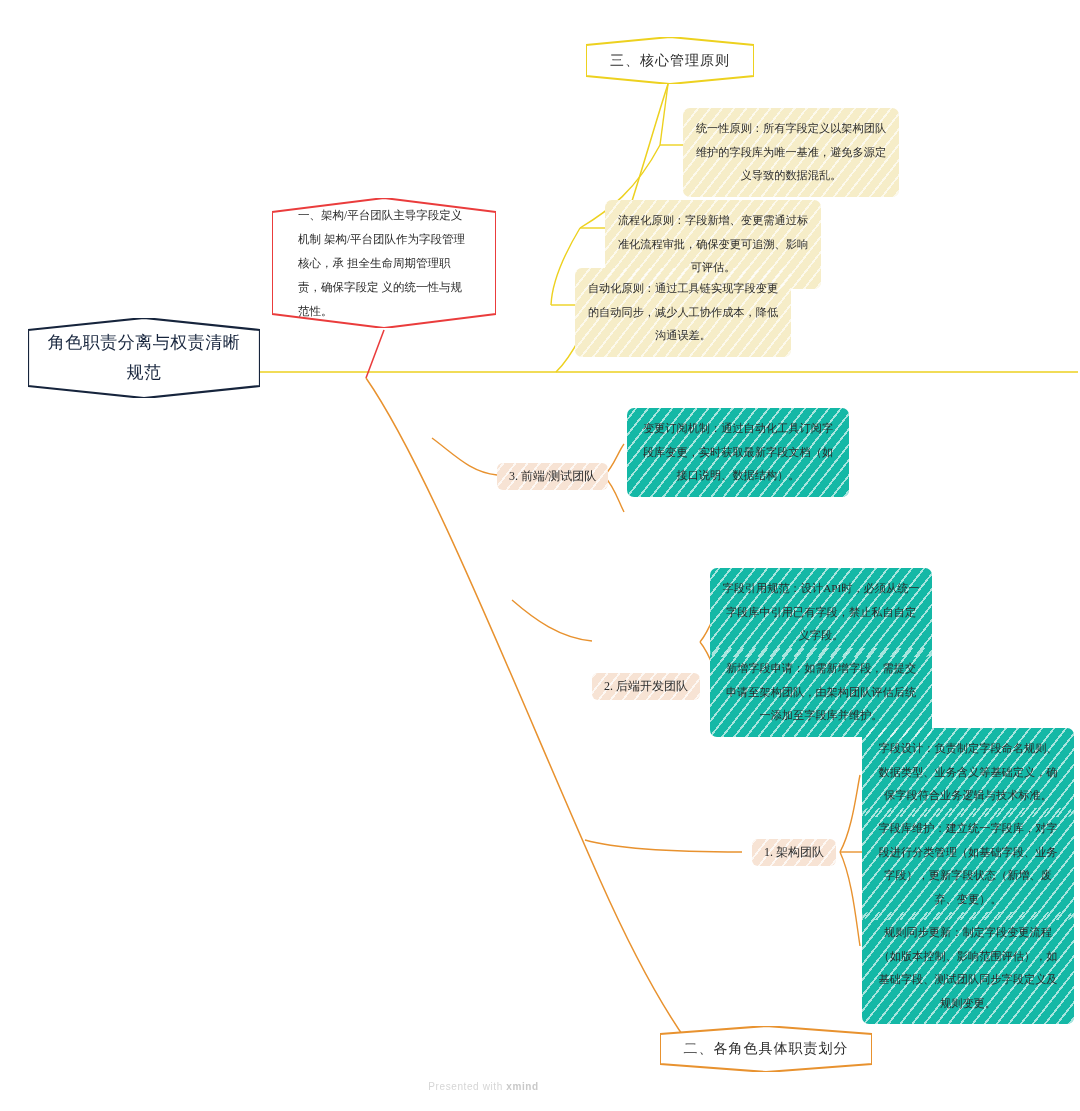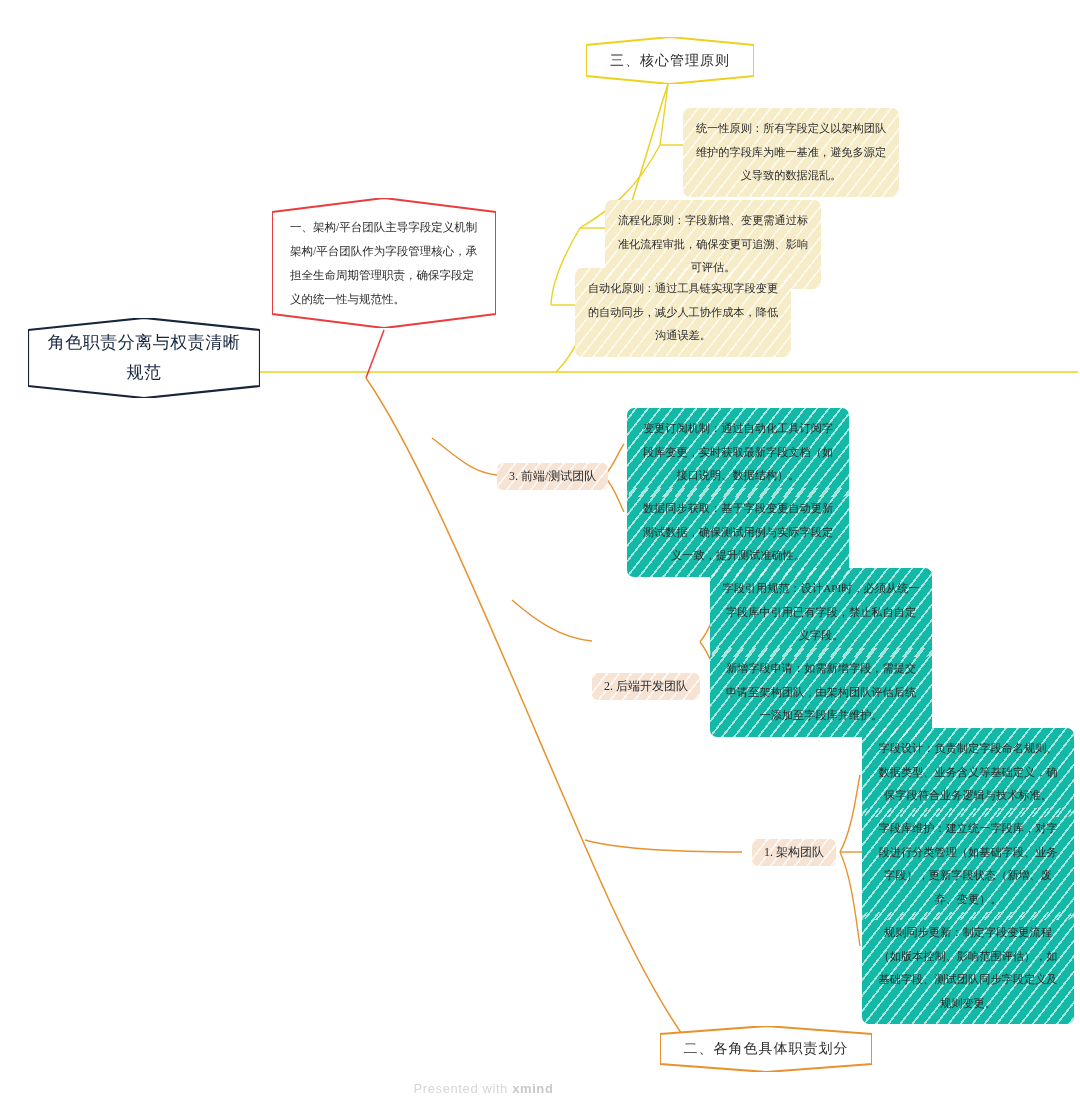--- a/index.html
+++ b/index.html
@@ -23,21 +23,21 @@
     text-align:center;
     box-sizing:border-box;
   }
 
   #central{left:28px;top:318px;width:232px;height:80px;}
   #central .hextext{font-size:17px;color:#16243c;line-height:30px;letter-spacing:.5px;padding:0 14px;}
 
   #topic-red{left:272px;top:198px;width:224px;height:130px;}
   #topic-red .hextext{
     font-size:11.5px;color:#2b2b2b;line-height:24px;
-    text-align:left;justify-content:flex-start;padding:0 18px;
+    text-align:left;justify-content:flex-start;padding:0 26px;
   }
 
   #topic-yellow{left:586px;top:37px;width:168px;height:47px;}
   #topic-yellow .hextext{font-size:14px;color:#2b2b2b;letter-spacing:1px;}
 
   #topic-orange{left:660px;top:1026px;width:212px;height:46px;}
   #topic-orange .hextext{font-size:14px;color:#2b2b2b;letter-spacing:1px;}
 
   
   .leaf{
@@ -109,21 +109,21 @@
       rgba(255,255,255,.74) 4.8px,
       rgba(255,255,255,0) 4.8px,
       rgba(255,255,255,0) 9.5px);
   }
 
   
   #footer{
     position:absolute;left:0;top:1081px;width:967px;
     text-align:center;
     font-family:"Liberation Sans","DejaVu Sans",sans-serif;
-    font-size:13px;color:#d6d6d6;letter-spacing:.6px;
+    font-size:10px;color:#d6d6d6;letter-spacing:.6px;
   }
   #footer b{color:#c9c9c9;font-weight:700;}
 </style>
 </head>
 <body>
 
 <div id="canvas">
 
   <svg class="links" viewBox="0 0 1080 1111">
 
@@ -203,23 +203,20 @@
     </svg>
     <div class="hextext">二、各角色具体职责划分</div>
   </div>
 
   <div class="pill" style="left:497px;top:463px;">
     <span class="inner">3. 前端/测试团队</span>
   </div>
   <div class="leaf peach" style="left:627px;top:408px;width:222px;">
     <span class="inner">变更订阅机制：通过自动化工具订阅字段库变更，实时获取最新字段文档（如接口说明、数据结构）。</span>
   </div>
-  <div class="leaf peach" style="left:627px;top:488px;width:222px;">
-    <span class="inner">数据同步获取：基于字段变更自动更新测试数据，确保测试用例与实际字段定义一致，提升测试准确性。</span>
-  </div>
 
   <div class="pill" style="left:592px;top:629px;margin-top:44px;">
     <span class="inner">2. 后端开发团队</span>
   </div>
   <div class="leaf peach" style="left:710px;top:568px;width:222px;">
     <span class="inner">字段引用规范：设计API时，必须从统一字段库中引用已有字段，禁止私自自定义字段。</span>
   </div>
   <div class="leaf peach" style="left:710px;top:648px;width:222px;">
     <span class="inner">新增字段申请：如需新增字段，需提交申请至架构团队，由架构团队评估后统一添加至字段库并维护。</span>
   </div>

